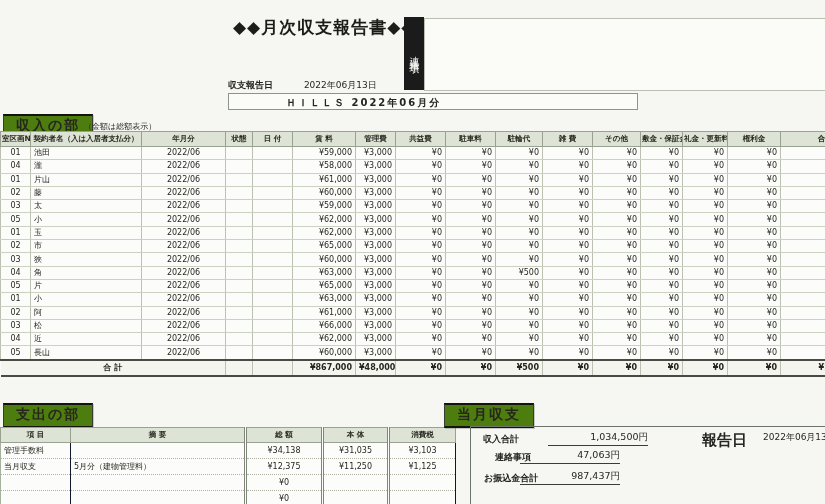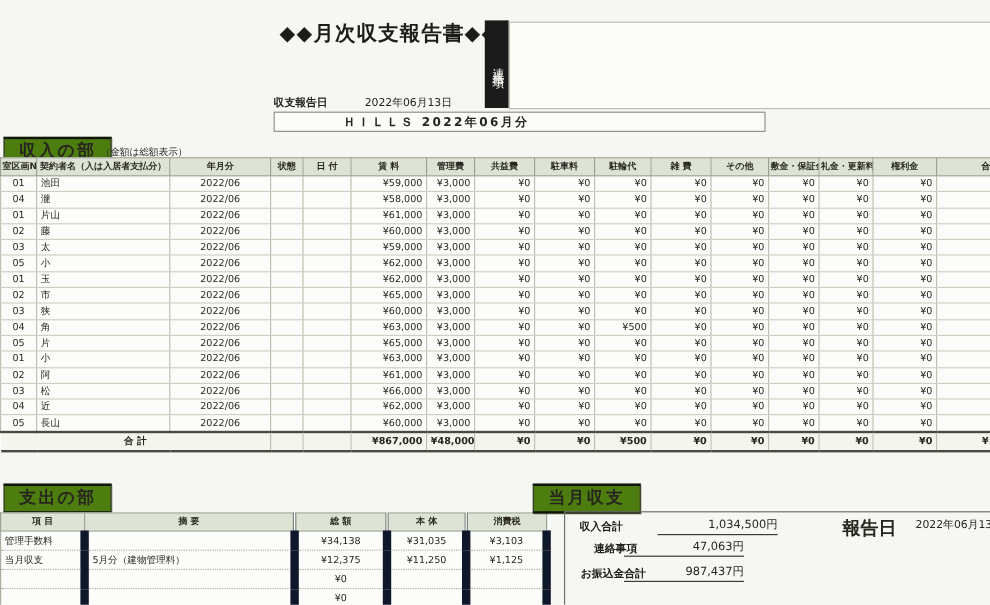--- a/index.html
+++ b/index.html
@@ -50,21 +50,21 @@
   .income-table td{border:1px solid #bcc2b2;height:12.3px;line-height:12px;}
   .income-table tbody td{border-top:1px solid #ccd2c2;border-bottom:1px solid #ccd2c2;}
   .income-table tfoot td{
     border-top:2px solid #4a4a42;border-bottom:2px solid #4a4a42;background:#f3f5ee;
     font-weight:bold;height:14px;font-size:8px;
   }
   .income-table tfoot .no-v{border-left:none;border-right:none;}
 
   .expense-table{position:absolute;left:0;top:427px;width:455px;}
   .expense-table td{
-    border-left:1px solid #a7af9e;border-right:7px solid #0f172a;
+    border-left:1px solid #a7af9e;border-right:1px solid #0f172a;
     border-bottom:1px dotted #aeb4a4;height:15px;line-height:15px;
   }
   .expense-table td.dbl,.expense-table th.dbl{border-left:3px double #7f877a;text-align:center;}
 
   
   .balance-line{left:470px;top:426px;width:355px;height:0;border-top:1px solid #6d746a;}
   .balance-vline{left:470px;top:426px;width:0;height:78px;border-left:1px solid #6d746a;}
   .bal-label{font-size:9px;font-weight:bold;color:#23231d;}
   .bal-value{font-size:9.5px;text-align:right;width:100px;border-bottom:1px solid #3c3c36;padding-bottom:1px;}
   .bal-l1{left:483px;top:433px;} .bal-v1{left:520px;top:431px;margin-left:28px;}

